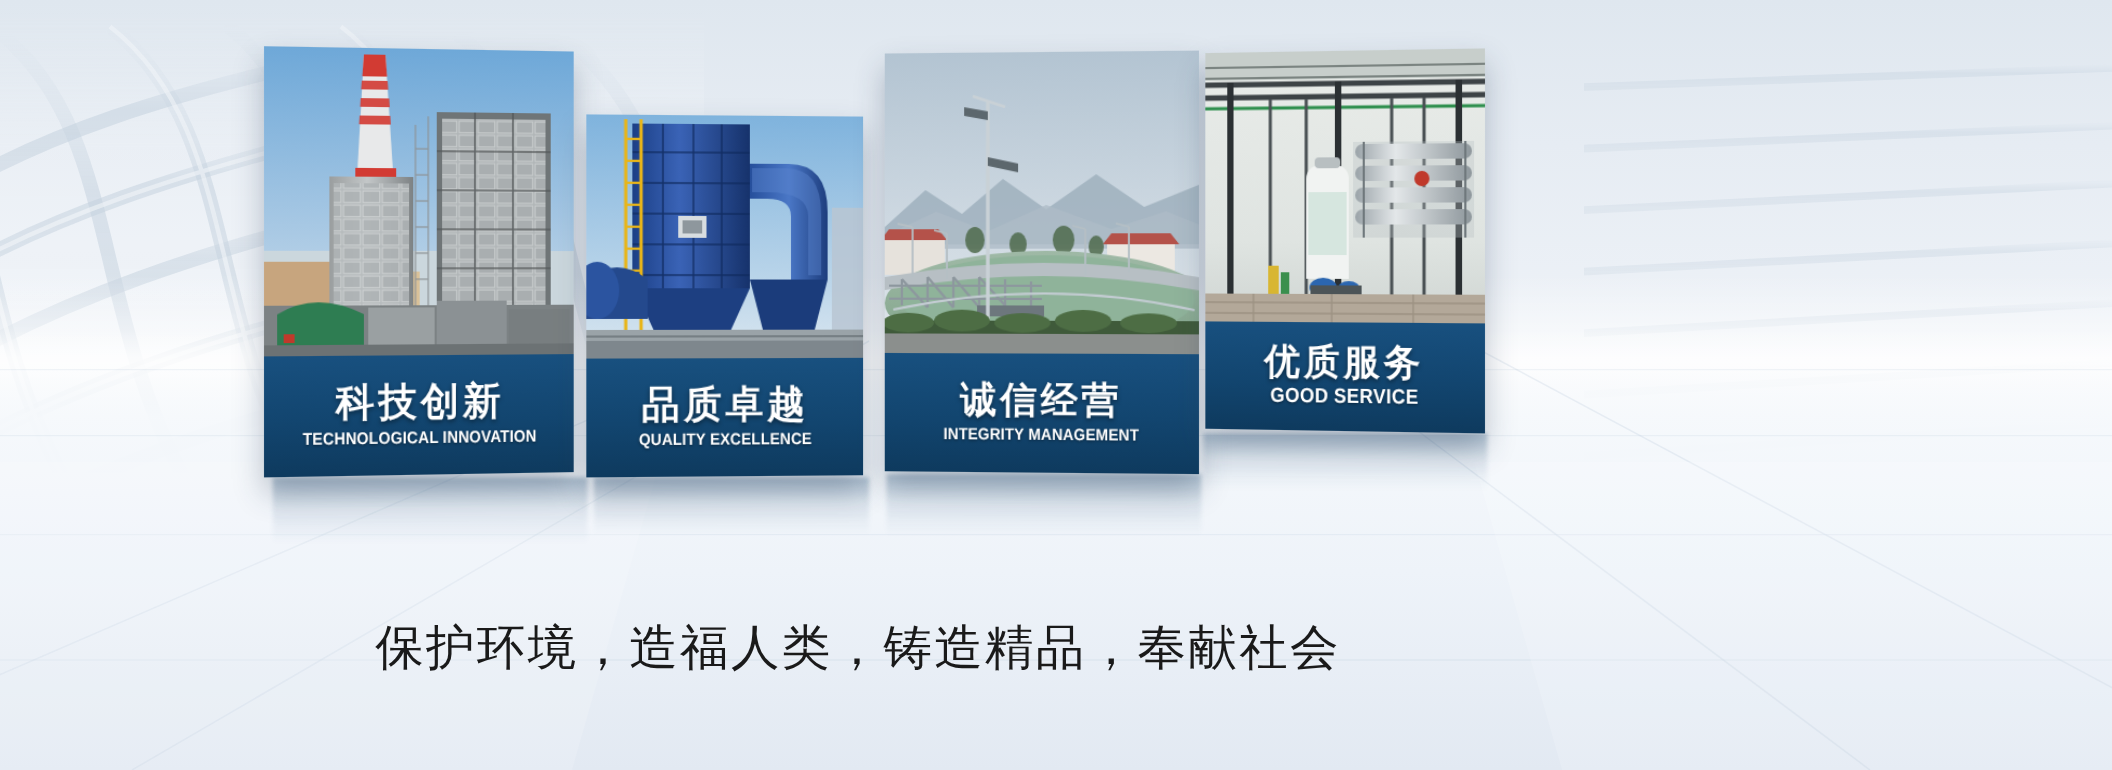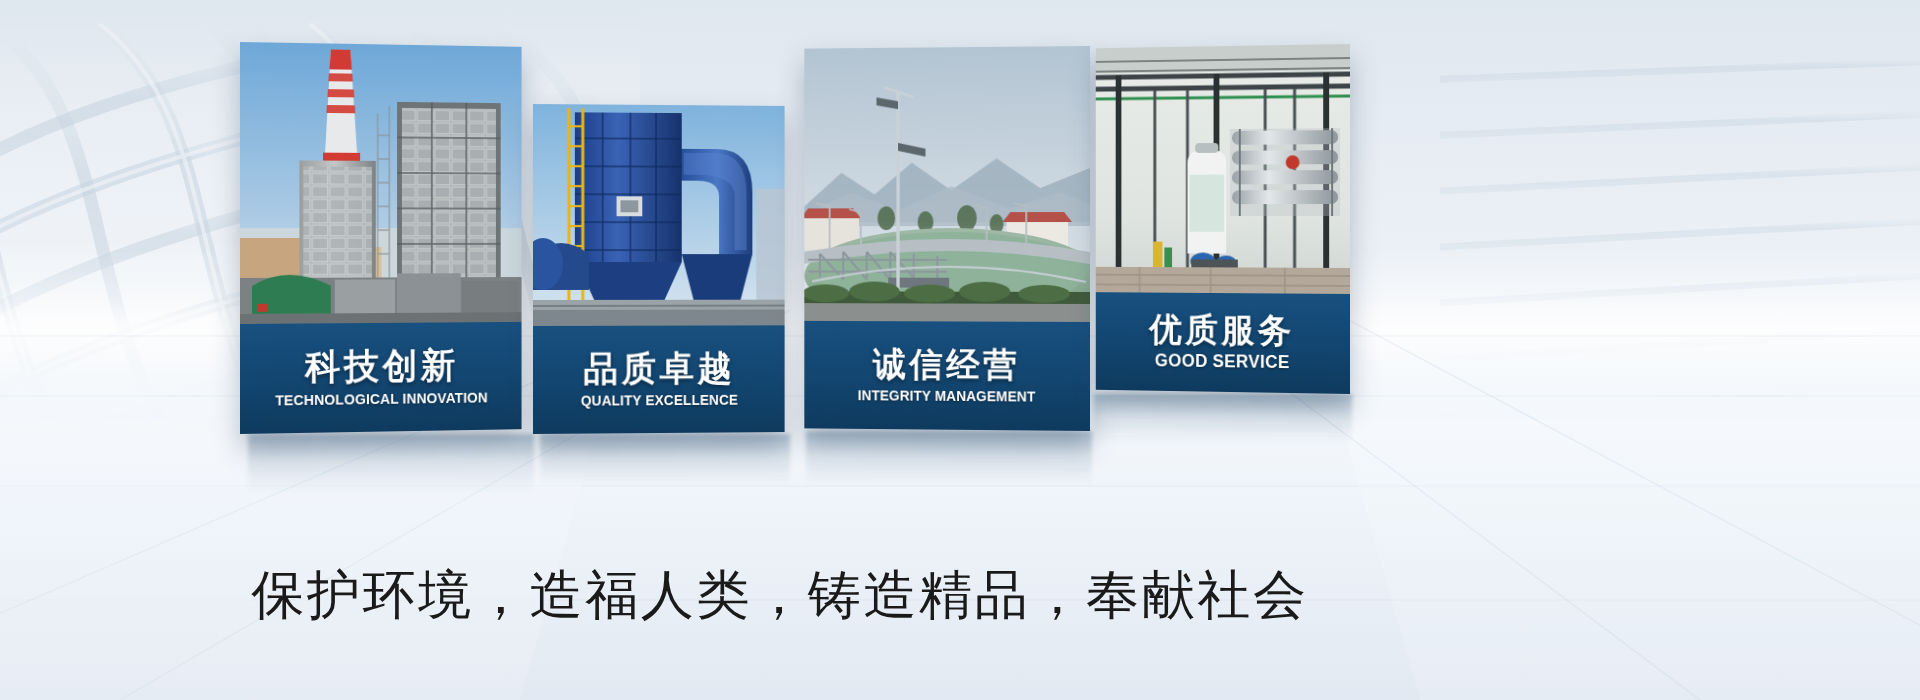--- a/index.html
+++ b/index.html
@@ -104,21 +104,21 @@
 
   #r1{left:248px;top:434px;width:286px;height:60px;}
   #r2{left:540px;top:434px;width:250px;height:52px;}
   #r3{left:806px;top:431px;width:286px;height:56px;}
   #r4{left:1094px;top:394px;width:258px;height:52px;}
 
   
   .tagline{
     position:absolute;left:0;top:560px;width:1560px;text-align:center;
     font-family:"DejaVu Sans","Liberation Sans",sans-serif;
-    font-size:53px;color:#1a1a1a;letter-spacing:.05em;
+    font-size:44px;color:#1a1a1a;letter-spacing:.05em;
     white-space:nowrap;
   }
 </style>
 </head>
 <body>
 
 <div id="stage">
 
   <div class="bg-sky"></div>
 

